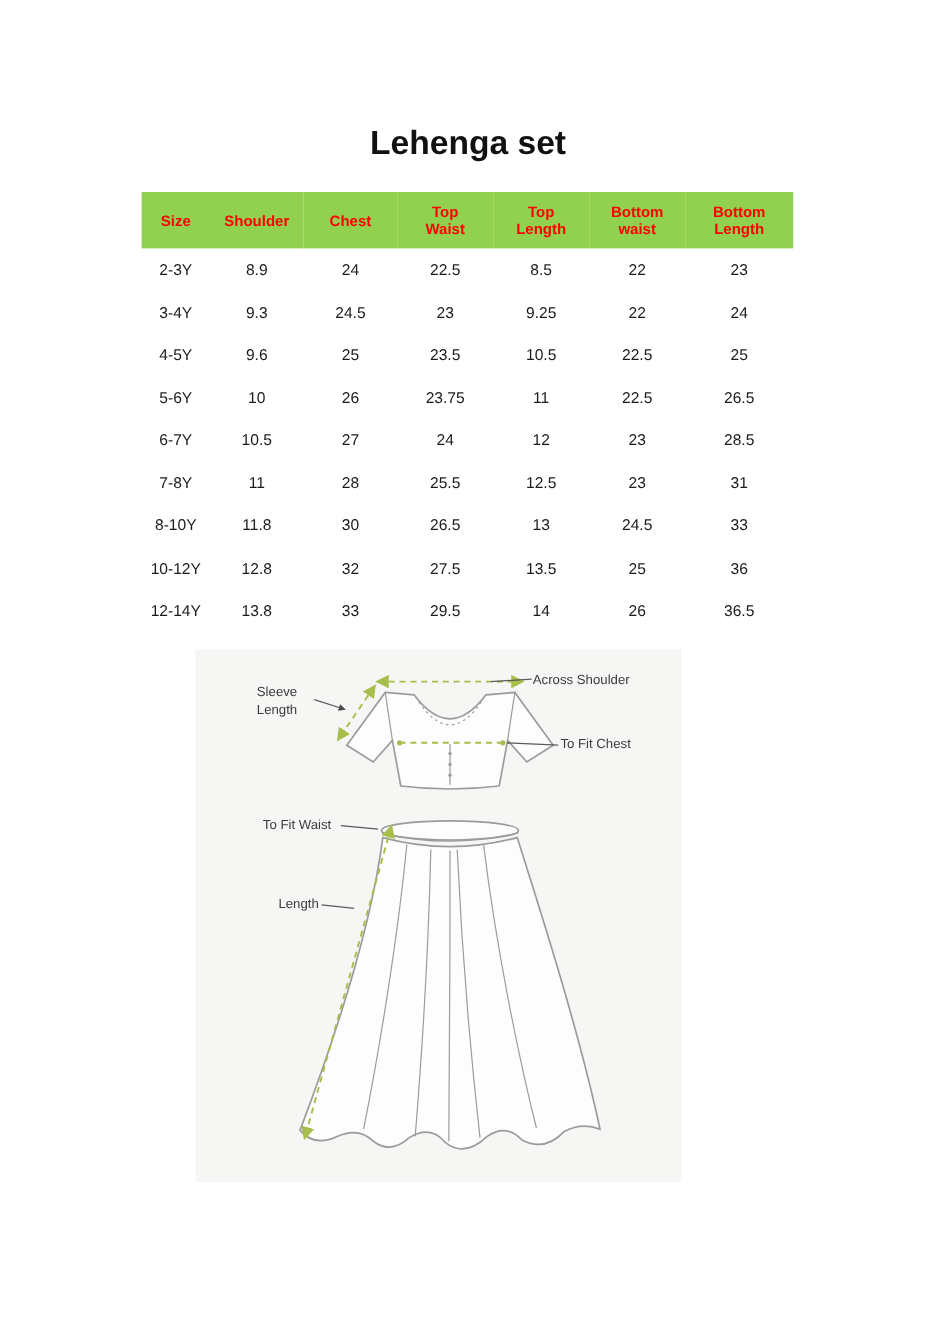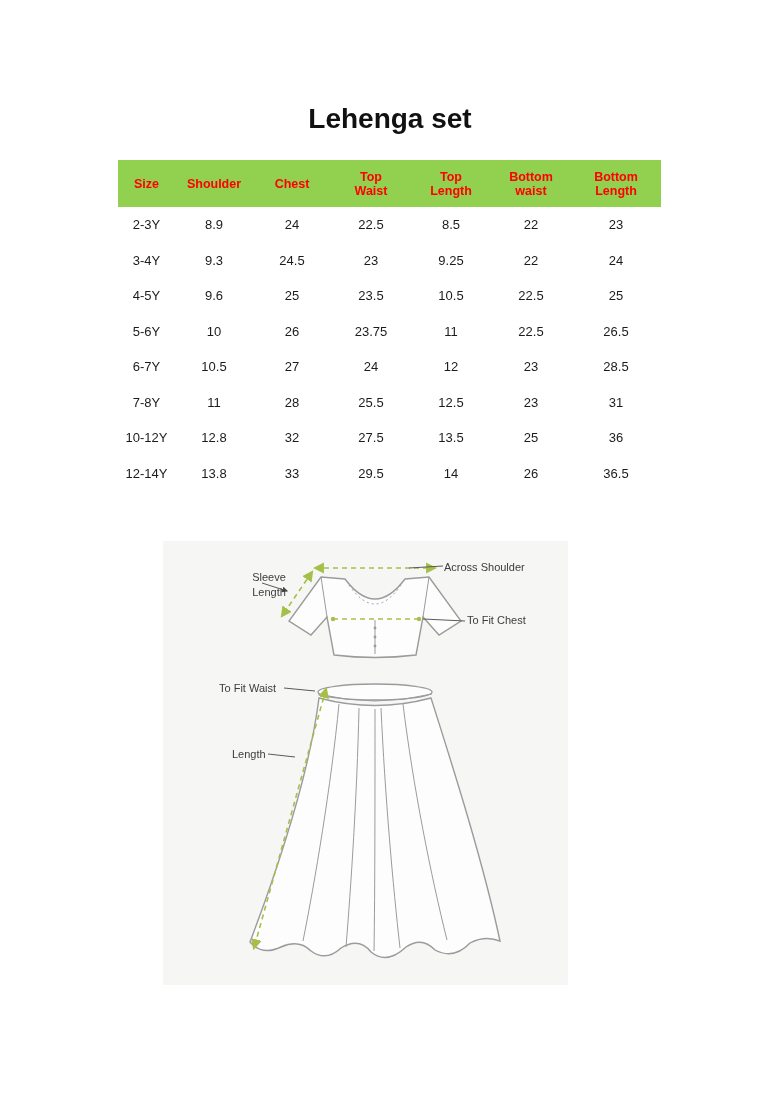--- a/index.html
+++ b/index.html
@@ -35,21 +35,21 @@
   
   .diagram {
     position:absolute; left:163px; top:541px;
     width:405px; height:444px; background:#f6f6f5;
   }
   .diagram svg { position:absolute; left:0; top:0; }
   .lbl {
     position:absolute; font-size:11px; font-weight:400; color:#3c3c3c;
     line-height:1.35; white-space:pre-line;
   }
-  .lbl-sleeve  { left:51px;  top:29px;  width:44px; text-align:center;margin-left:33px; }
+  .lbl-sleeve  { left:51px;  top:29px;  width:44px; text-align:left; }
   .lbl-across  { left:281px; top:19px; }
   .lbl-chest   { left:304px; top:72px;text-align:center; }
   .lbl-waist   { left:56px;  top:140px; }
   .lbl-length  { left:69px;  top:206px; }
 
   .garment      { fill:#fdfdfd; stroke:var(--garment-outline,#9b9b9b); stroke-width:1.4; }
   .garment-line { fill:none;    stroke:var(--garment-outline,#9b9b9b); stroke-width:1; }
   .dotted-line  { fill:none;    stroke:var(--garment-outline,#9b9b9b); stroke-width:1; stroke-dasharray:2 3; }
   .measure      { fill:none;    stroke:var(--arrow-green,#a6bf4b); stroke-width:1.6; stroke-dasharray:5 4; }
   .leader       { fill:none;    stroke:#5a5a5a; stroke-width:1; }
@@ -135,20 +135,29 @@
       <tr>
         <td>7-8Y</td>
         <td>11</td>
         <td>28</td>
         <td>25.5</td>
         <td>12.5</td>
         <td>23</td>
         <td>31</td>
       </tr>
       <tr>
+        <td>8-10Y</td>
+        <td>11.8</td>
+        <td>30</td>
+        <td>26.5</td>
+        <td>13</td>
+        <td>24.5</td>
+        <td>33</td>
+      </tr>
+      <tr>
         <td>10-12Y</td>
         <td>12.8</td>
         <td>32</td>
         <td>27.5</td>
         <td>13.5</td>
         <td>25</td>
         <td>36</td>
       </tr>
       <tr>
         <td>12-14Y</td>

